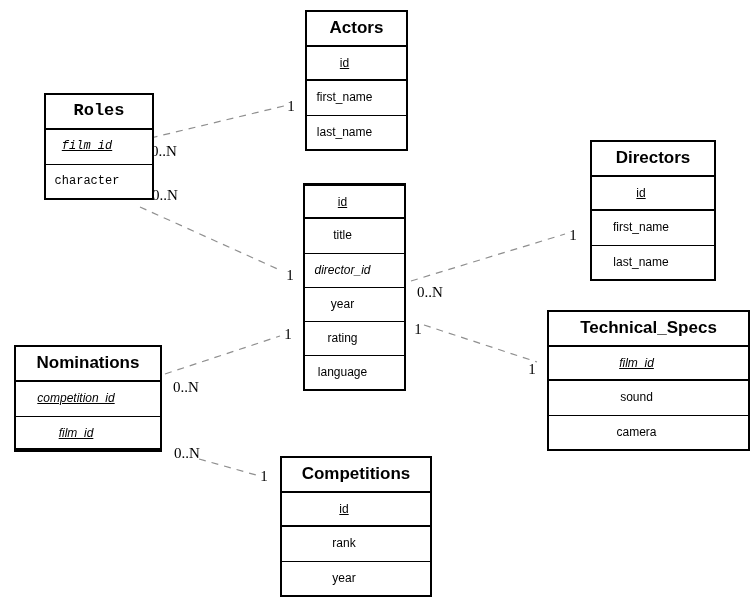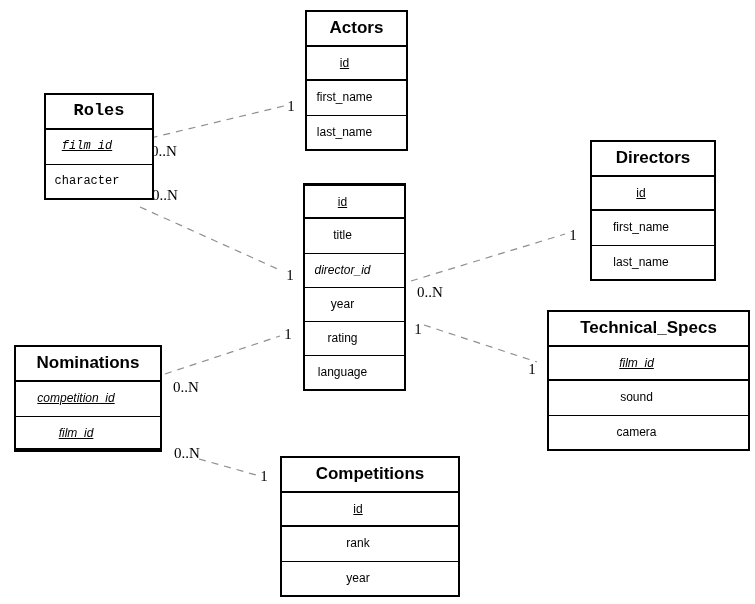--- a/index.html
+++ b/index.html
@@ -100,20 +100,20 @@
     <div class="row">sound</div>
     <div class="row">camera</div>
   </div>
 
   <div class="entity" style="left:14px;top:345px;width:148px;">
     <div class="hdr">Nominations</div>
     <div class="row i u">competition_id</div>
     <div class="row i u pksep">film_id</div>
   </div>
 
-  <div class="entity" style="left:280px;top:456px;width:180px;">
+  <div class="entity" style="left:280px;top:456px;width:152px;">
     <div class="hdr">Competitions</div>
     <div class="row u pksep">id</div>
     <div class="row">rank</div>
     <div class="row">year</div>
   </div>
 
 </div>
 
 </body></html>

